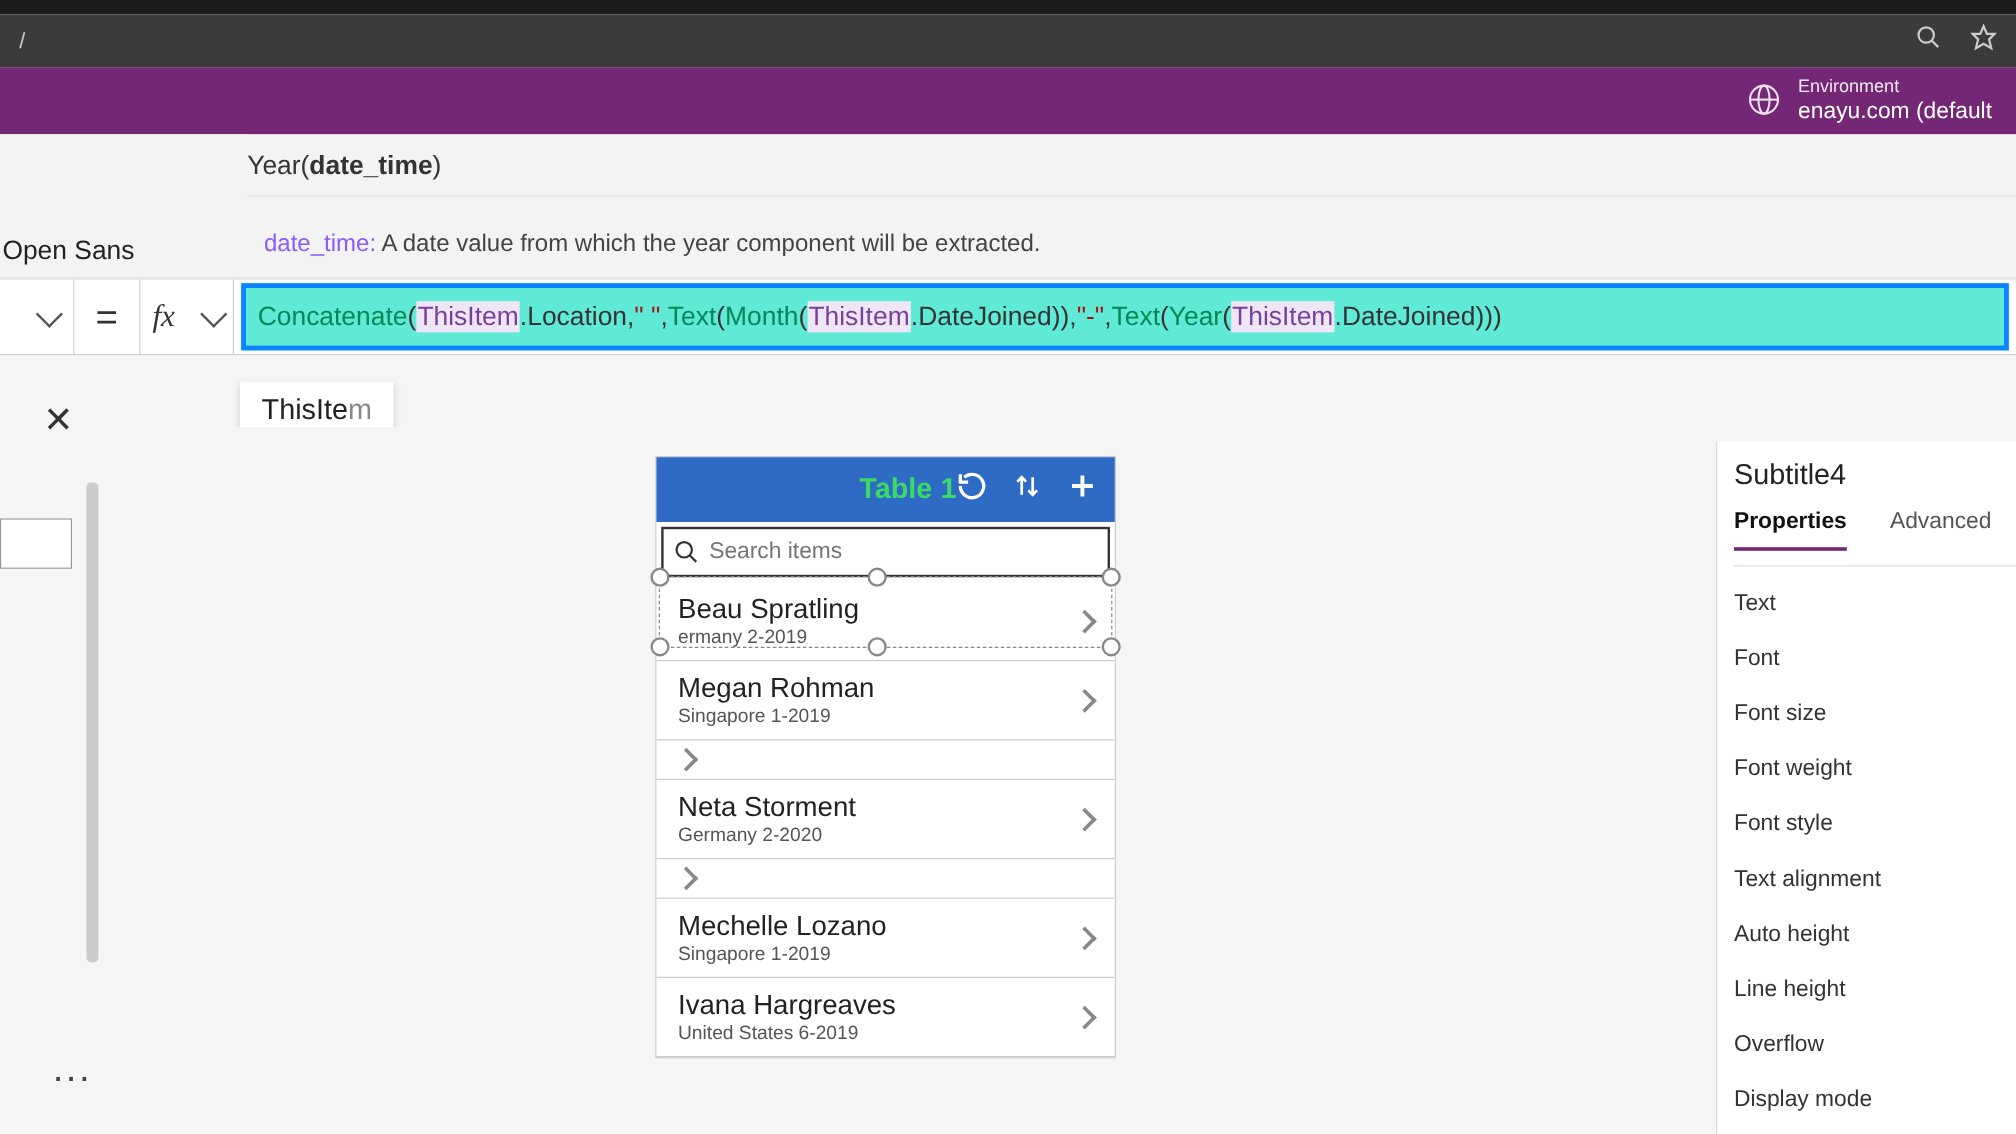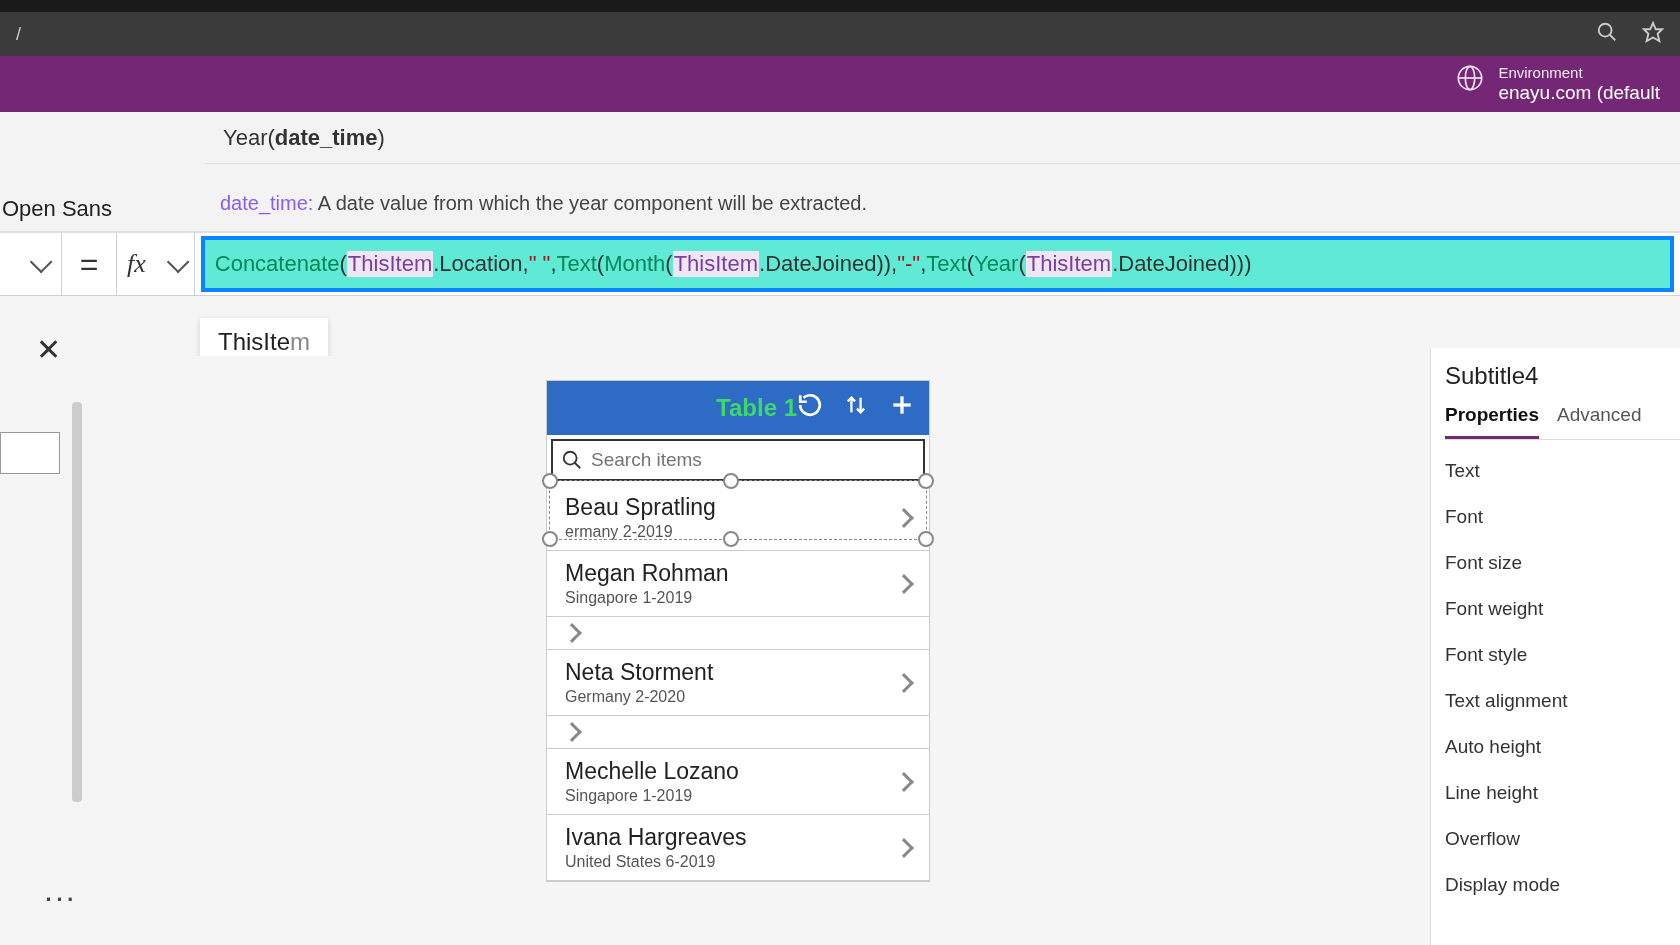--- a/index.html
+++ b/index.html
@@ -5,27 +5,27 @@
 * { margin: 0; padding: 0; box-sizing: border-box; font-family: "Segoe UI", Arial, sans-serif; }
 body { background: #f5f5f5; overflow: hidden; width: 1680px; height: 945px; position: relative; }
 
 .browser-top { height: 12px; background: #1a1a1a; }
 .url-bar { height: 44px; background: #3b3b3b; display: flex; align-items: center; justify-content: space-between; padding: 0 16px; }
 .url-text { color: #ccc; font-size: 18px; }
 .url-right { display: flex; gap: 24px; align-items: center; }
 .url-icon { color: #ccc; font-size: 20px; }
 
 .header { height: 56px; background: #742774; display: flex; align-items: center; justify-content: flex-end; padding: 0 20px; color: #fff; }
-.env-block { display: flex; align-items: flex-start; gap: 14px; }
+.env-block { display: flex; align-items: flex-end; gap: 14px; }
 .env-icon { font-size: 26px; opacity: 0.85; }
 .env-text { display: flex; flex-direction: column; line-height: 1.15; }
 .env-label { font-size: 15px; opacity: 0.9; }
 .env-value { font-size: 19px; font-weight: 500; }
 
-.ribbon-row { height: 52px; background: #f3f3f3; border-bottom: 1px solid #e0e0e0; display: flex; align-items: center; padding-left: 206px; margin-left: 17px; }
+.ribbon-row { height: 52px; background: #f3f3f3; border-bottom: 1px solid #e0e0e0; display: flex; align-items: center; padding-left: 206px; }
 .ribbon-left { width: 206px; height: 52px; background: #f3f3f3; position: absolute; left: 0; top: 112px; display: flex; align-items: center; padding-left: 2px; font-size: 21px; }
 
 .help-row { background: #f3f3f3; border-bottom: 1px solid #e0e0e0; padding: 10px 0 16px 220px; }
 .help-sig { font-size: 22px; color: #333; }
 .help-sig .bold { font-weight: 700; }
 .help-desc { margin-top: 18px; font-size: 20px; color: #444; }
 .help-desc .param { font-weight: 400; color: #8b5cf6; }
 
 .font-block { position: absolute; left: 2px; top: 196px; font-size: 22px; color: #222; }
 
@@ -62,23 +62,23 @@
 .search-row svg { width: 22px; height: 22px; }
 .search-row input { border: none; outline: none; font-size: 19px; flex: 1; color: #666; }
 .list-item { border-bottom: 1px solid #ccc; padding: 9px 12px 9px 18px; display: flex; align-items: center; justify-content: space-between; position: relative; }
 .li-text { display: flex; flex-direction: column; }
 .li-name { font-size: 23px; color: #222; }
 .li-sub { font-size: 16px; color: #555; margin-top: 2px; }
 .li-chev { width: 14px; height: 14px; border-right: 3px solid #888; border-top: 3px solid #888; transform: rotate(45deg); margin-right: 6px; }
 .selected-box { position: absolute; border: 1px dashed #888; pointer-events: none; }
 .handle { position: absolute; width: 16px; height: 16px; background: #fff; border: 2px solid #888; border-radius: 50%; }
 
-.props-panel { position: absolute; right: 0; top: 348px; width: 250px; bottom: 0; background: #fff; border-left: 1px solid #ddd; padding: 14px 0 0 14px; }
+.props-panel { position: absolute; right: 0; top: 368px; width: 250px; bottom: 0; background: #fff; border-left: 1px solid #ddd; padding: 14px 0 0 14px; }
 .props-title { font-size: 24px; color: #222; margin-bottom: 14px; }
-.tabs { display: flex; gap: 18px; border-bottom: 1px solid #ddd; padding-bottom: 0; }
+.tabs { display: flex; gap: 36px; border-bottom: 1px solid #ddd; padding-bottom: 12px; }
 .tab { font-size: 19px; color: #555; padding-bottom: 10px; cursor: pointer; }
 .tab.active { color: #111; font-weight: 600; border-bottom: 3px solid #742774; }
 .prop-list { margin-top: 20px; display: flex; flex-direction: column; gap: 24px; }
 .prop-row { font-size: 19px; color: #333; }
 </style>
 </head>
 <body>
 
 <div class="browser-top"></div>
 <div class="url-bar">

